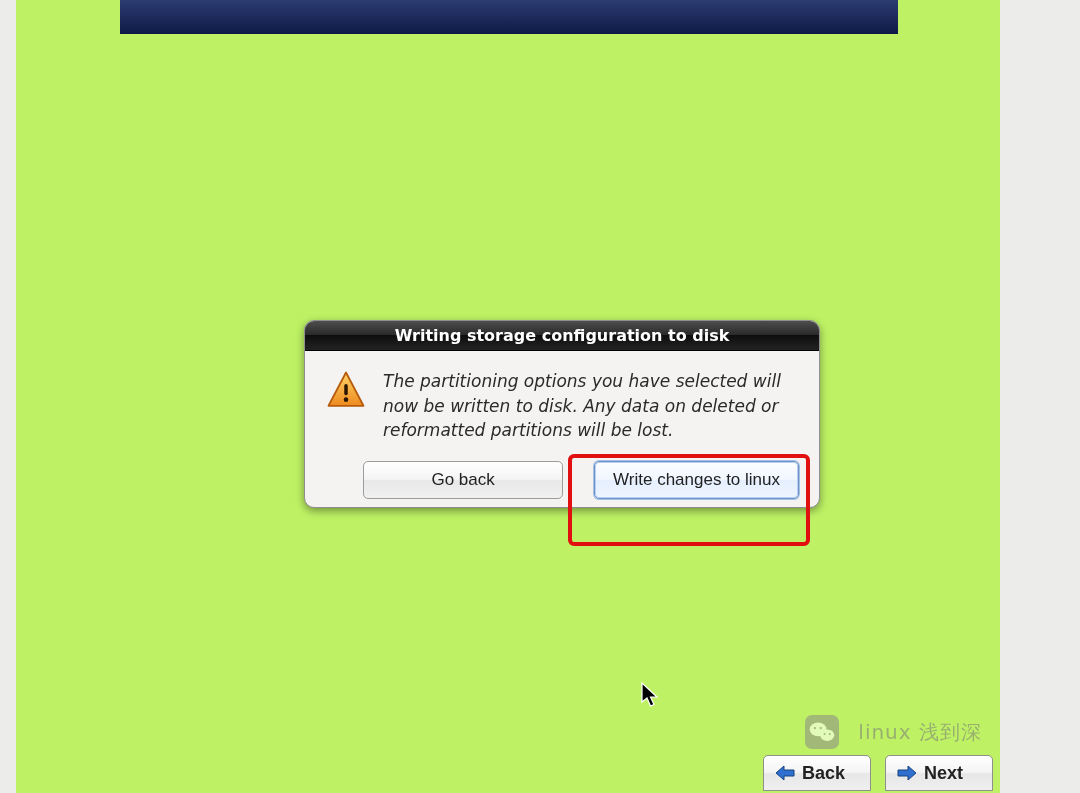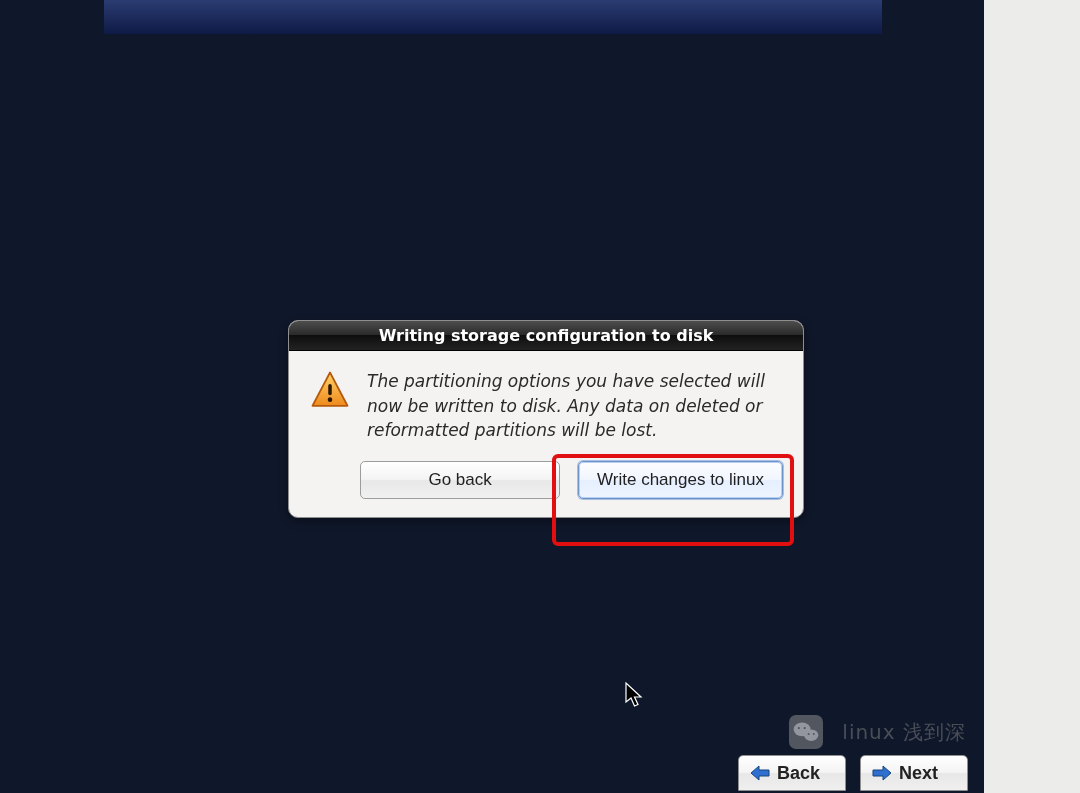--- a/index.html
+++ b/index.html
@@ -7,21 +7,22 @@
     body {
       font-family: "DejaVu Sans", "Liberation Sans", Arial, sans-serif;
       background: #ececea;
       position: relative;
       overflow: hidden;
     }
     .stage {
       position: relative;
       width: 984px;
       height: 793px;
-      background: #0f172a;
+      background: #bef264;
+      margin-left: 16px;
     }
     .top-strip {
       position: absolute;
       top: 0;
       left: 104px;
       right: 102px;
       height: 34px;
       background: linear-gradient(to bottom, #2b3c72 0%, #0f1a46 100%);
     }
     
@@ -53,23 +54,23 @@
       gap: 16px;
       font-style: italic;
     }
     .warn-icon svg { display: block; }
     .msg {
       color: #2a2a2a;
       font-size: 17px;
       line-height: 1.45;
     }
     .dialog-buttons {
-      padding: 14px 20px 18px 20px;
-      display: flex;
-      gap: 18px;
+      padding: 14px 20px 8px 20px;
+      display: flex;
+      gap: 31px;
       justify-content: flex-end;
     }
     .btn {
       height: 38px;
       padding: 0 18px;
       border: 1px solid #9c9c9c;
       border-radius: 5px;
       background: linear-gradient(to bottom, #ffffff 0%, #f4f4f4 48%, #e8e8e8 52%, #f0f0f0 100%);
       color: #222;
       font-size: 17px;
@@ -121,21 +122,21 @@
       font-size: 20px;
       letter-spacing: 1px;
     }
     .nav-bar {
       position: absolute;
       right: 0;
       bottom: 0;
       height: 38px;
       display: flex;
       gap: 14px;
-      padding-right: 16px;
+      padding-right: 7px;
     }
     .nav-btn {
       height: 36px;
       padding: 0 14px 0 10px;
       border: 1px solid #8f8f8f;
       border-radius: 5px 5px 0 0;
       background: linear-gradient(to bottom, #ffffff 0%, #f4f4f4 48%, #e7e7e7 52%, #efefef 100%);
       color: #222;
       font-size: 18px;
       font-weight: bold;

